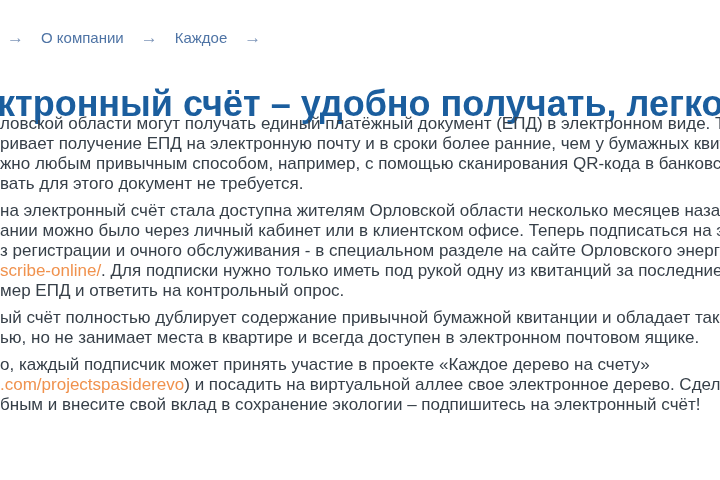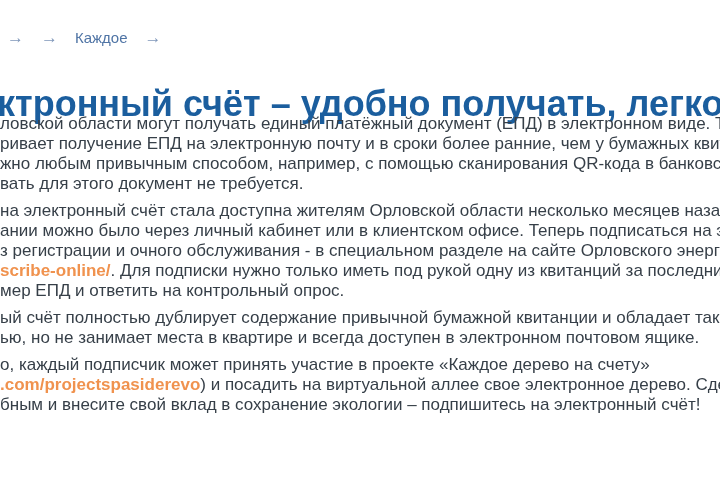--- a/index.html
+++ b/index.html
@@ -32,29 +32,30 @@
   }
 
   
   .content { position: absolute; top: 114px; left: 0; width: 900px; }
   .para { margin: 0 0 7px 0; }
   .ln {
     font-size: 17px; line-height: 20px;
     color: #363f48;
     white-space: nowrap;
   }
-  .lnk { color: #f0924e; text-decoration: none; cursor: pointer; font-weight: bold; }
+  .lnk { color: #f0924e; text-decoration: none; cursor: pointer; }
 </style>
 </head>
 <body>
 
 <div class="page">
 
   <div class="breadcrumb">
     <span class="crumb-arrow">→</span>
+    <span class="crumb-link">О компании</span>
     <span class="crumb-arrow">→</span>
     <span class="crumb-link">Каждое</span>
     <span class="crumb-arrow">→</span>
   </div>
 
   <h1 class="title">ктронный счёт – удобно получать, легко плат</h1>
 
   <div class="content">
 
     <div class="para">

